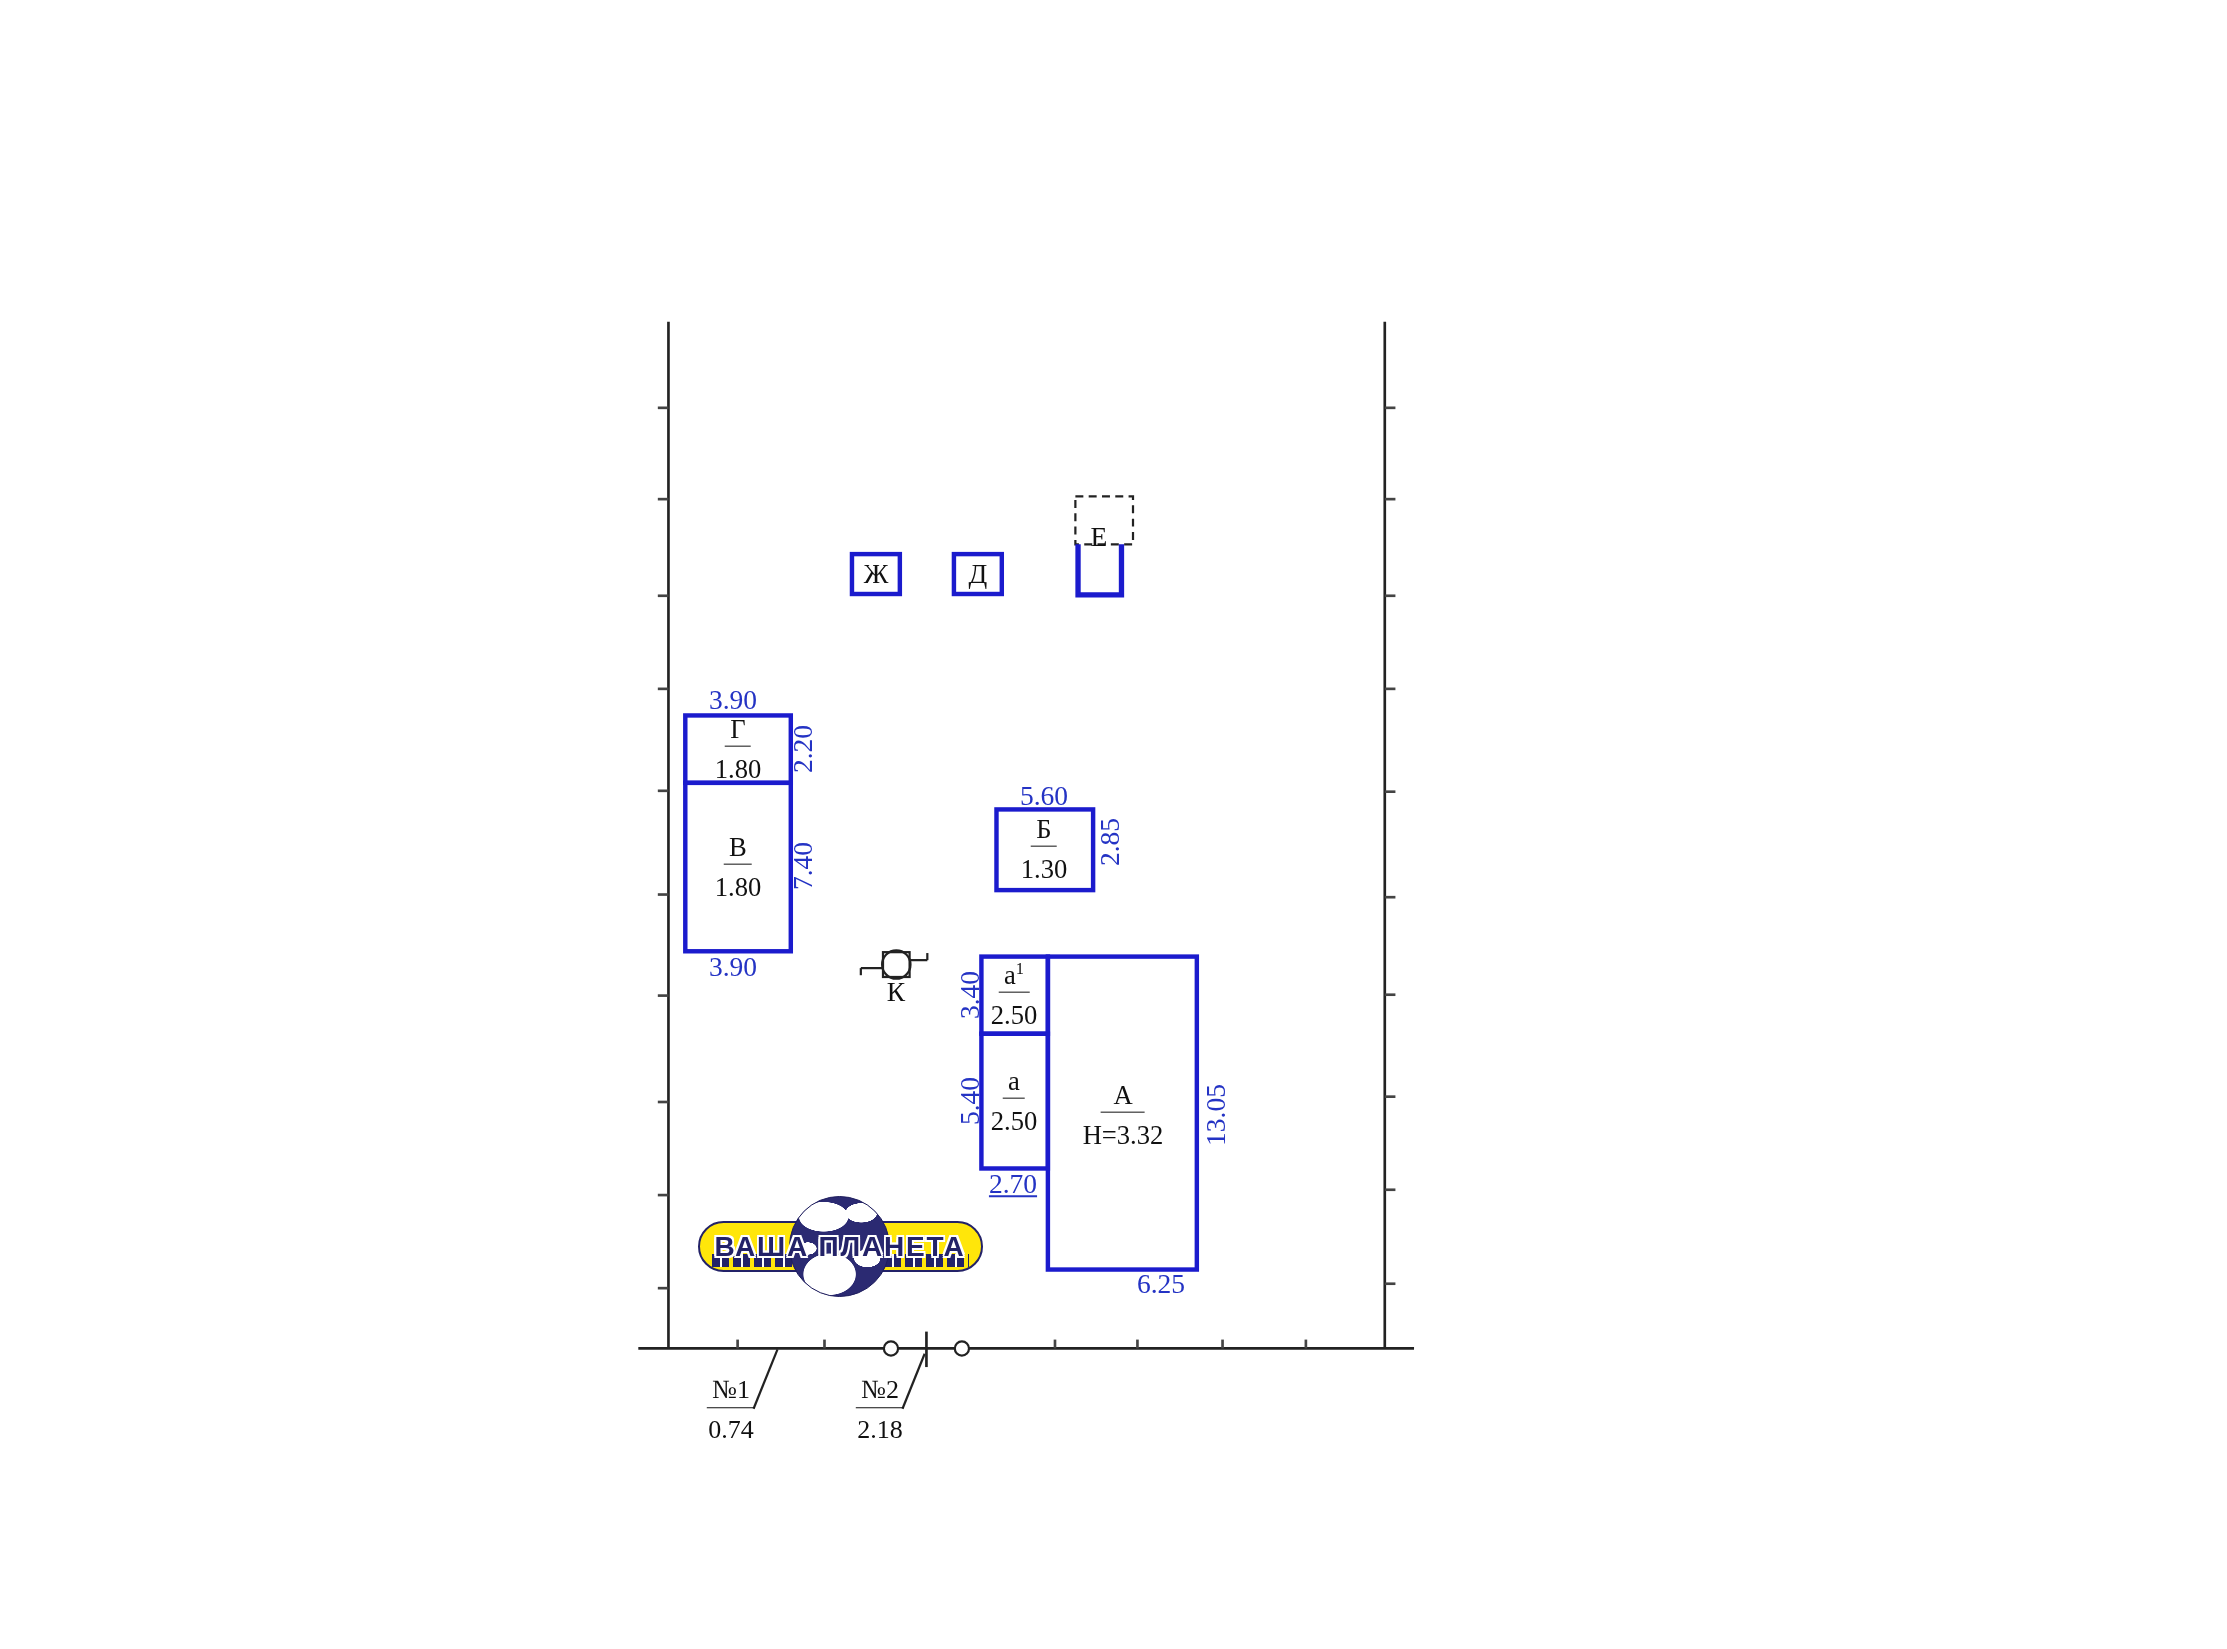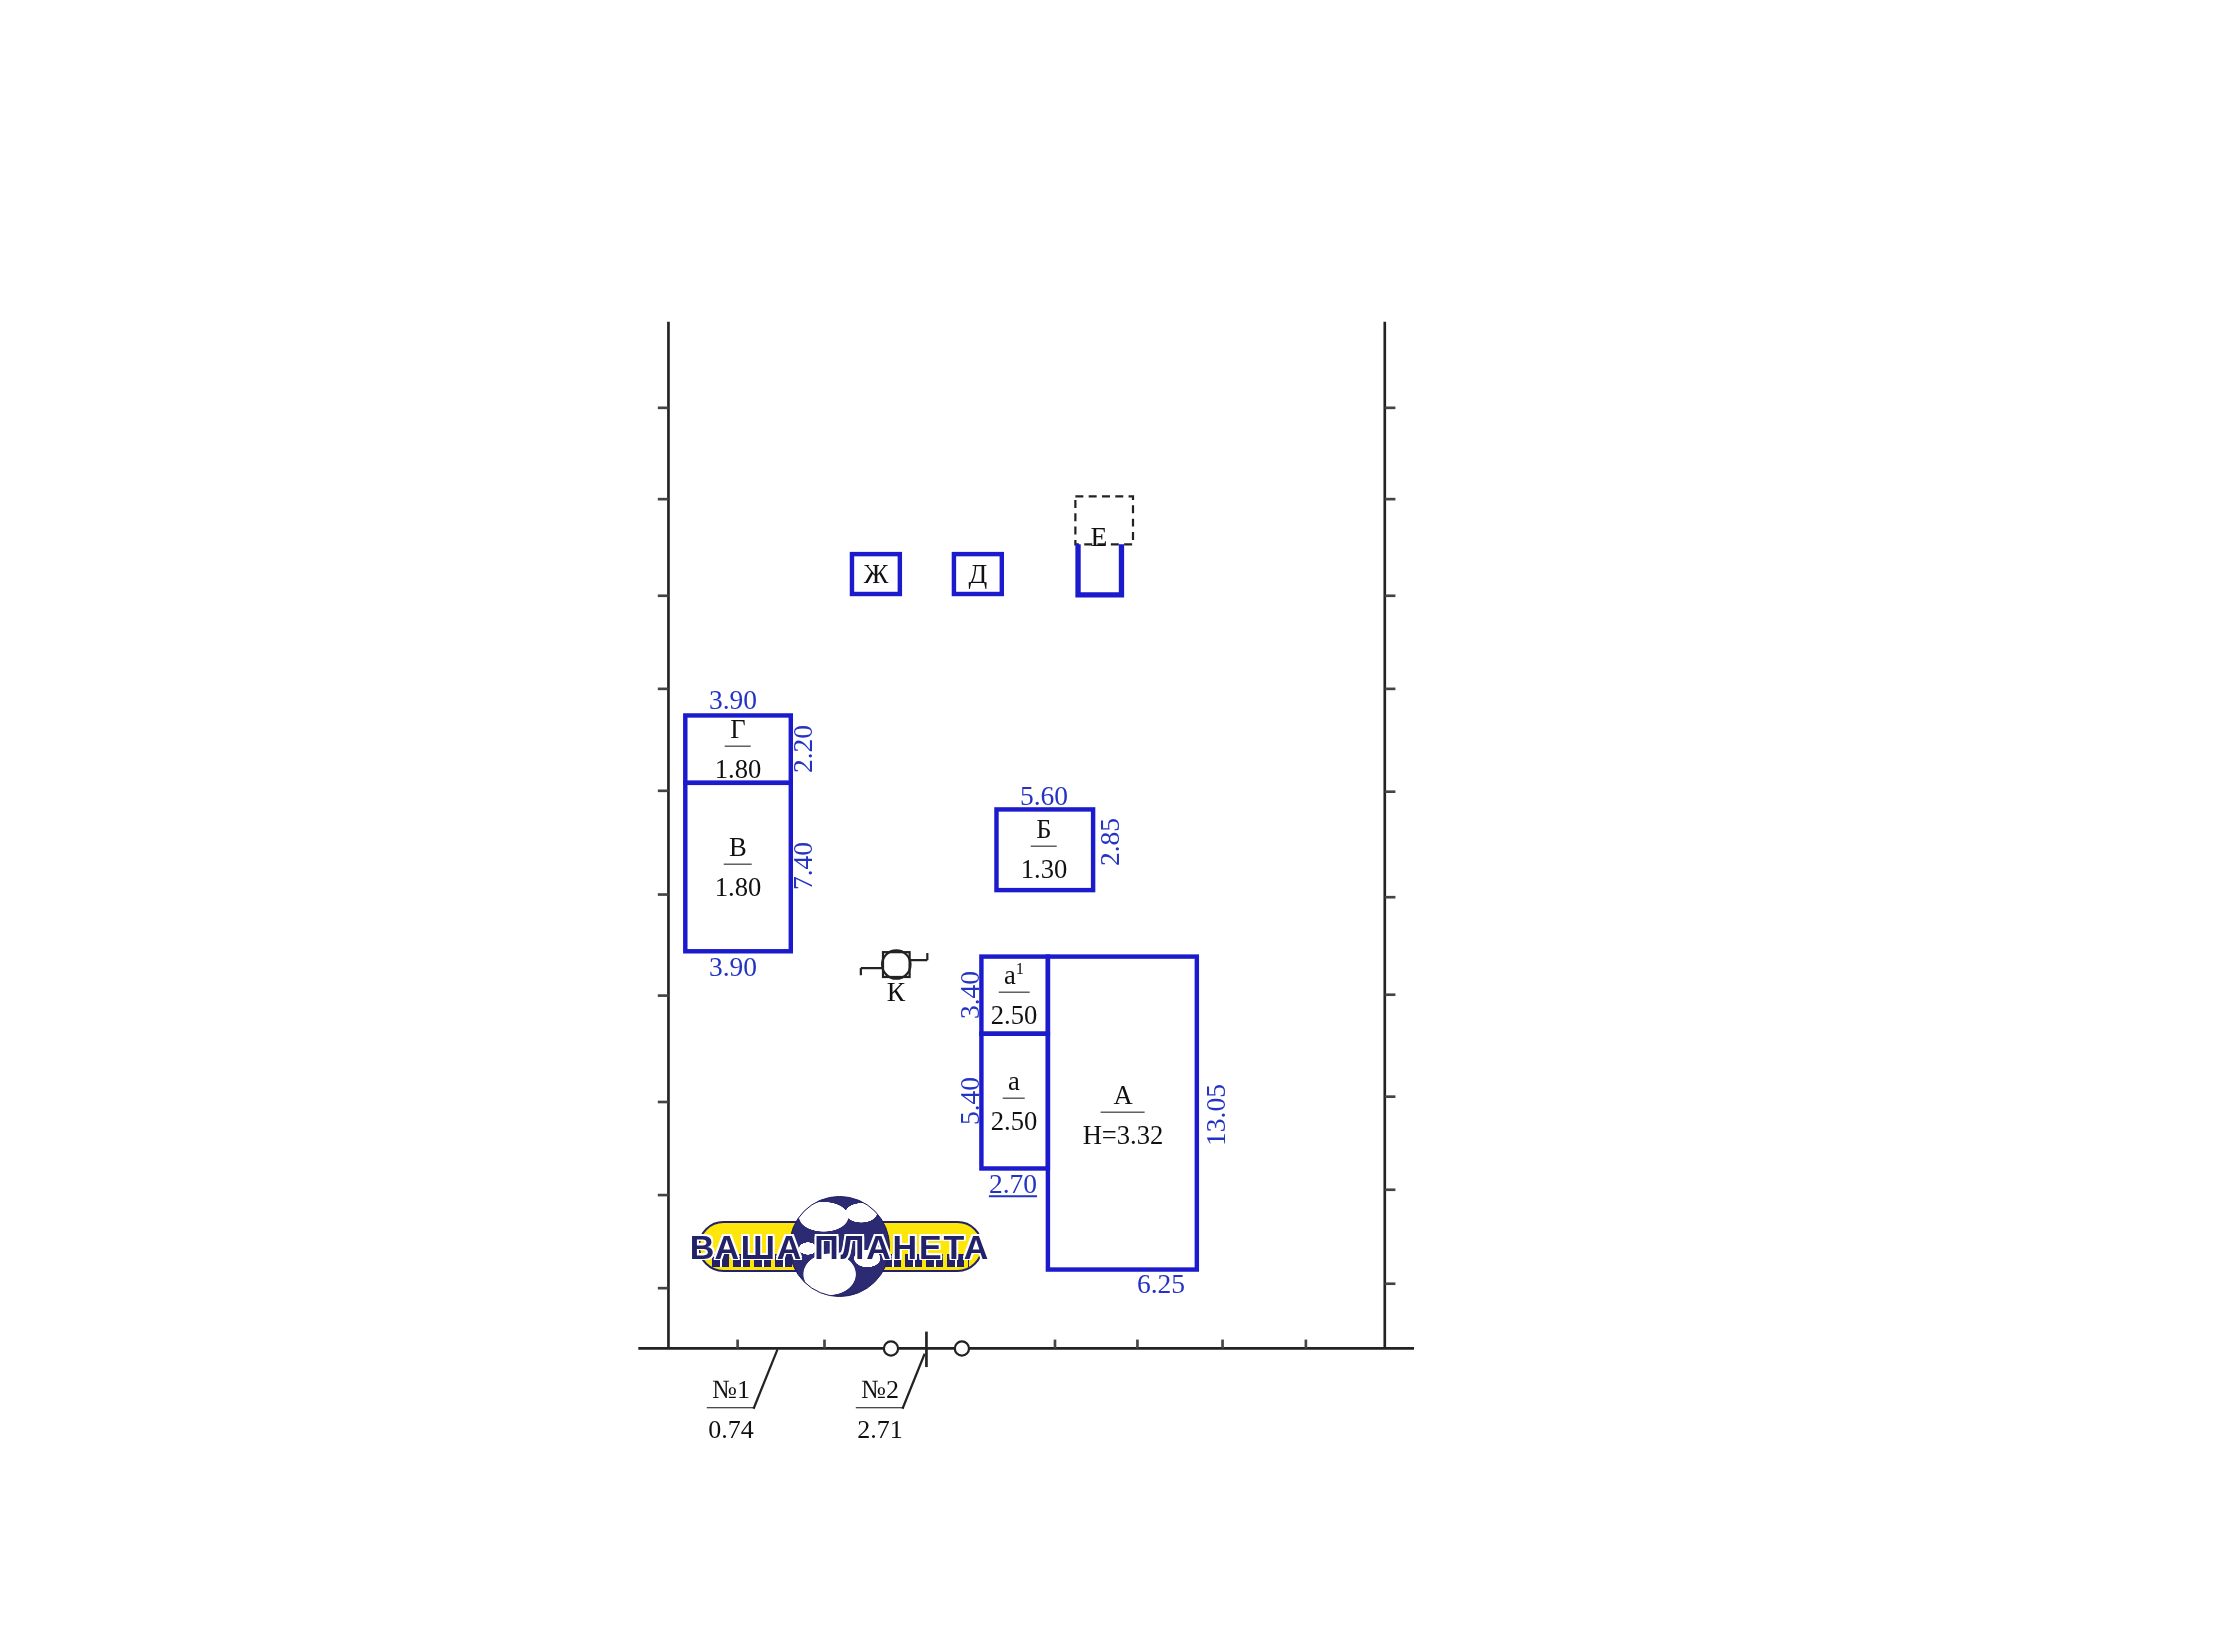--- a/index.html
+++ b/index.html
@@ -35,21 +35,21 @@
       radial-gradient(ellipse 25px 15px at 34% 20%,#ffffff 97%,rgba(255,255,255,0) 100%),
       radial-gradient(ellipse 16px 9.8px at 72% 16%,#ffffff 97%,rgba(255,255,255,0) 100%),
       radial-gradient(ellipse 26.6px 21px at 40% 78%,#ffffff 97%,rgba(255,255,255,0) 100%),
       radial-gradient(ellipse 13.3px 8.9px at 78% 62%,#ffffff 97%,rgba(255,255,255,0) 100%),
       radial-gradient(ellipse 8.9px 6.2px at 18% 52%,#ffffff 97%,rgba(255,255,255,0) 100%);
     border:1.8px solid #1d1c5c;box-sizing:border-box;
   }
   .logo-text{
     position:absolute;left:840px;top:1247px;transform:translate(-50%,-50%);
     font-family:"Liberation Sans","DejaVu Sans",sans-serif;font-weight:bold;
-    font-size:34px;letter-spacing:1.8px;color:#232268;
+    font-size:28px;letter-spacing:1.8px;color:#232268;
     text-shadow:-1.8px 0 0 #fff,1.8px 0 0 #fff,0 -1.8px 0 #fff,0 1.8px 0 #fff,
                 -1.8px -1.8px 0 #fff,1.8px 1.8px 0 #fff,-1.8px 1.8px 0 #fff,1.8px -1.8px 0 #fff;
     white-space:nowrap;
   }
 </style>
 </head>
 <body>
 
 <div class="canvas">
 
@@ -167,21 +167,21 @@
   <div class="abs dim" style="left:1013px;top:1184px;text-decoration:underline;">2.70</div>
   <div class="abs dim rot" style="left:1216px;top:1115px;">13.05</div>
   <div class="abs dim" style="left:1119px;top:1284px;margin-left:42px;">6.25</div>
 
   <div class="abs frac blk" style="left:731px;top:1410px;font-size:26px;">
     <span class="top">№1</span>
     <span class="bot">0.74</span>
   </div>
   <div class="abs frac blk" style="left:880px;top:1410px;font-size:26px;">
     <span class="top">№2</span>
-    <span class="bot">2.71</span>
+    <span class="bot">2.18</span>
   </div>
 
   <div class="logo-pill">
     <div class="logo-skyline left"></div>
     <div class="logo-skyline right"></div>
   </div>
   <div class="logo-globe"></div>
   <div class="logo-text">ВАША ПЛАНЕТА</div>
 
 </div>

